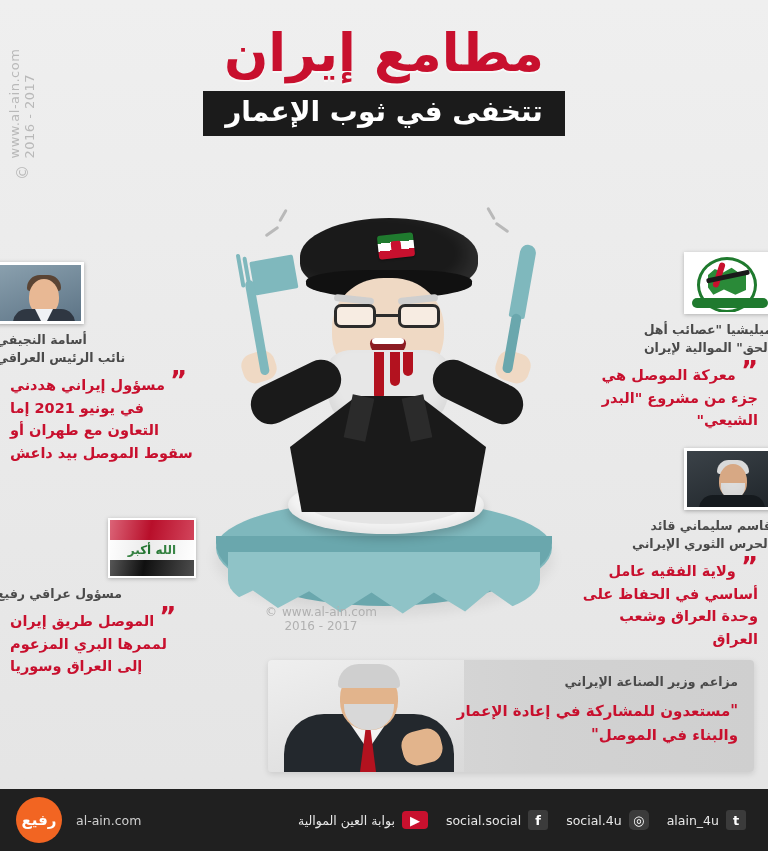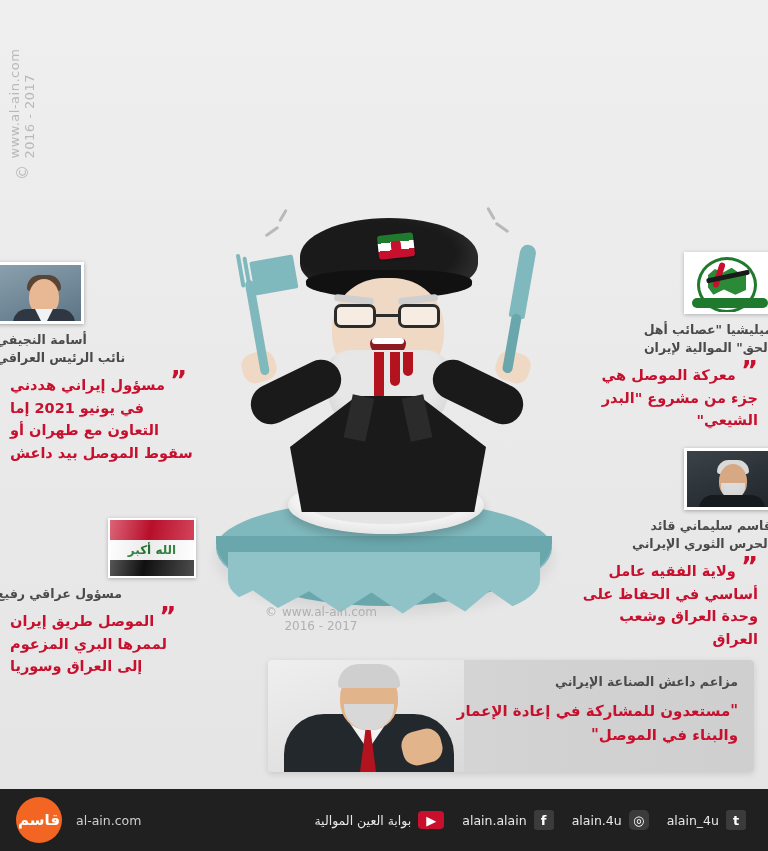--- a/index.html
+++ b/index.html
@@ -394,20 +394,22 @@
 
   <div class="wm-left">
     <span class="wm-c">©</span>
     <span class="lines">
       <span>www.al-ain.com</span>
       <span>2016 - 2017</span>
     </span>
   </div>
 
   <div class="title-wrap">
+    <div class="t1">مطامع إيران</div>
+    <div class="t3">تتخفى في ثوب الإعمار</div>
   </div>
 
   <div class="scene">
 
     <div class="table-top"></div>
     <div class="table-shade"></div>
     <div class="cloth"></div>
 
     <div class="plate"></div>
     <div class="plate-inner"></div>
@@ -558,42 +560,42 @@
       <div class="p-bg"></div>
       <div class="p-suit"></div>
       <div class="p-shirt"></div>
       <div class="p-tie"></div>
       <div class="p-head"></div>
       <div class="p-hair"></div>
       <div class="p-beard"></div>
       <div class="p-hand"></div>
     </div>
     <div class="btxt">
-      <div class="bsub">مزاعم داعش الصناعة الإيراني</div>
+      <div class="bsub">مزاعم وزير الصناعة الإيراني</div>
       <div class="bq">"مستعدون للمشاركة في إعادة الإعمار والبناء في الموصل"</div>
     </div>
   </div>
 
   <div class="footer">
     <div class="social">
       <div class="sitem">
         <span class="sicon tw">t</span>
         <span>alain_4u</span>
       </div>
       <div class="sitem">
         <span class="sicon ig">◎</span>
-        <span>alain.4u</span>
+        <span>social.4u</span>
       </div>
       <div class="sitem">
         <span class="sicon fb">f</span>
-        <span>alain.alain</span>
+        <span>social.social</span>
       </div>
       <div class="sitem">
         <span class="sicon yt">▶</span>
         <span>بوابة العين الموالية</span>
       </div>
     </div>
     <div class="spacer"></div>
     <div class="site">al-ain.com</div>
-    <div class="logo">قاسم</div>
+    <div class="logo">رفيع</div>
   </div>
 
 </div>
 
 </body></html>

